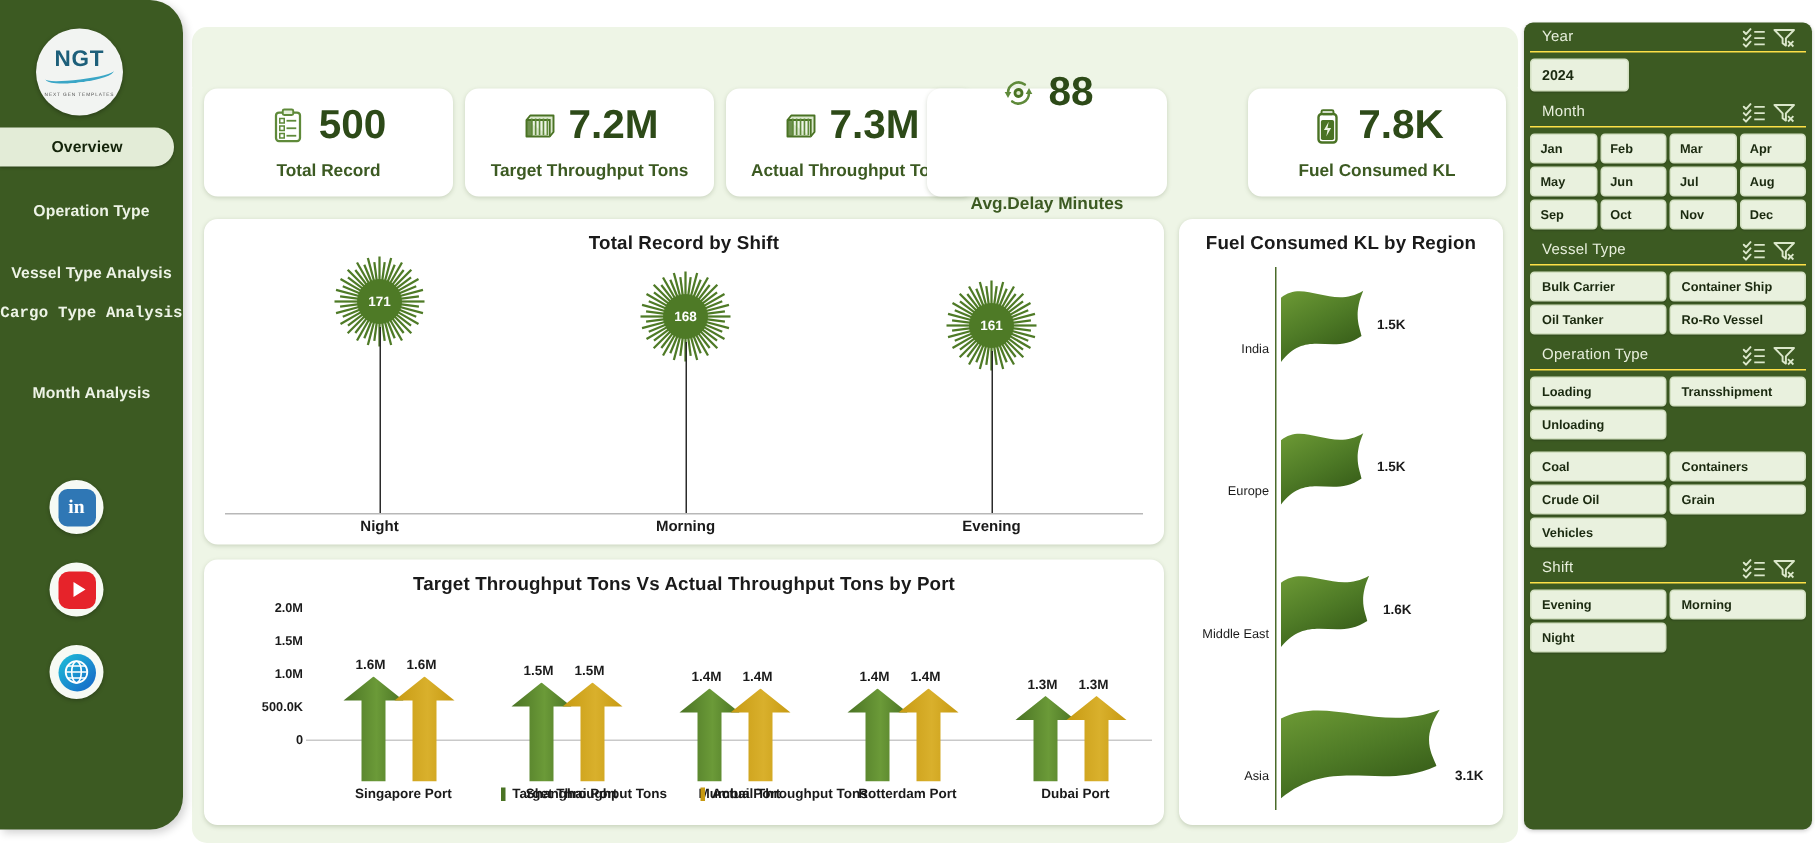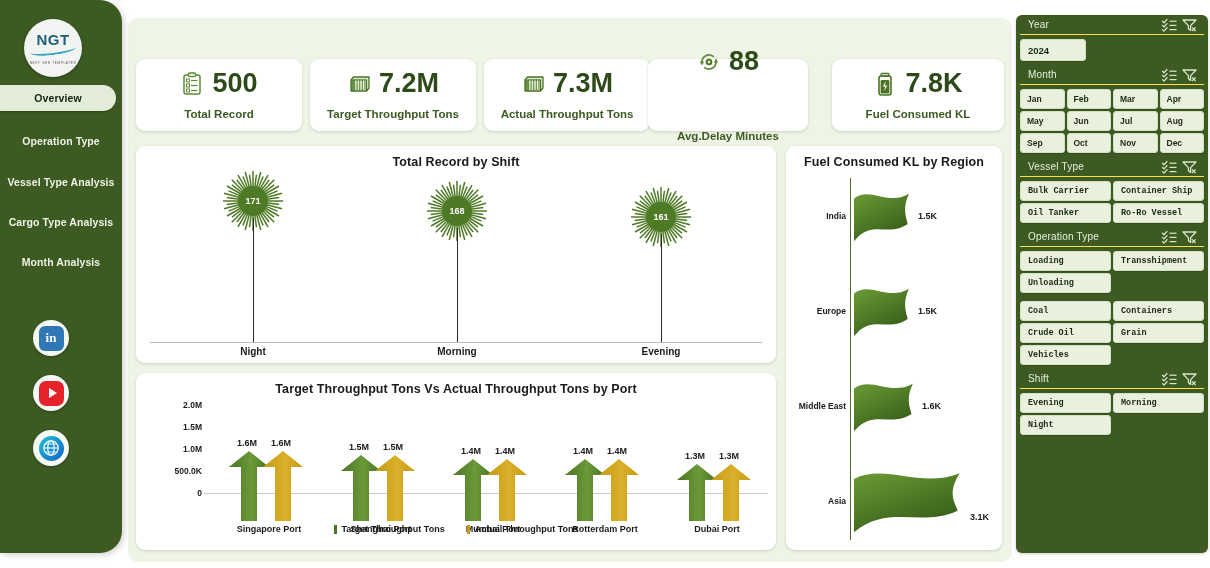--- a/index.html
+++ b/index.html
@@ -119,21 +119,21 @@
   .bar-dlabel{ position:absolute; font-size:9px; font-weight:bold; color:#1a1a1a; text-align:center; width:40px; }
   .bar-cat{ position:absolute; top:123px; width:130px; text-align:center; font-size:9px; font-weight:bold; color:#1a1a1a; }
   .bar-legend{ position:absolute; top:151px; width:640px; display:flex; align-items:center; justify-content:center; gap:22px; }
   .leg{ display:flex; align-items:center; gap:5px; font-size:9px; font-weight:bold; color:#1a1a1a; }
   .leg-sw{ width:3px; height:9px; }
 
   
   #fuel-card{ left:786px; top:146px; width:216px; height:404px; }
   .fuel-axis{ position:absolute; left:64px; top:32px; width:1.2px; height:362px; background:#4a6b2a; }
   .fuel-row{ position:absolute; left:0; width:216px; }
-  .fuel-cat{ position:absolute; left:0; width:60px; text-align:right; font-size:8.5px; font-weight:bold; color:#1a1a1a; }
+  .fuel-cat{ position:absolute; left:0; width:60px; text-align:right; font-size:8.5px; font-weight:normal; color:#1a1a1a;margin-top:16px; }
   .fuel-val{ position:absolute; font-size:9px; font-weight:bold; color:#1a1a1a; }
 
   
   .slicers{
     position:absolute; left:1016px; top:15px; width:192px; height:538px;
     background:#3c5a22; border-radius:6px;
     box-shadow:0 1px 3px rgba(0,0,0,.2);
     padding:0;
   }
   .sl-head{
@@ -147,21 +147,21 @@
   .sl-grid{ display:flex; flex-wrap:wrap; gap:2px; padding:4px; }
   .sl-btn{
     background:#e9f1de; color:#1b2a10;
     font-size:8.5px; font-weight:bold;
     border:1px solid #d3e0c2; border-radius:3px;
     height:20px; display:flex; align-items:center; padding-left:7px;
     box-shadow:0 1px 1px rgba(0,0,0,.15);
     cursor:pointer; white-space:nowrap; overflow:hidden;
   }
   .c4 { width:calc(25% - 1.5px); justify-content:flex-start; padding-left:6px; }
-  .c2 { width:calc(50% - 1px);font-family:Liberation Mono, monospace; }
+  .c2 { width:calc(50% - 1px); }
   .sl-yearbtn{ width:66px; height:22px; font-size:9.5px; }
 </style>
 </head>
 <body>
 
 <div class="stage">
 
   <div class="canvas-top"></div>
   <div class="canvas"></div>
 
@@ -174,21 +174,21 @@
     <div id="nav-holder">
         <div class="navitem active" style="top: 85px;">
           <span>Overview</span>
         </div>
         <div class="navitem" style="top: 128px;">
           <span>Operation Type</span>
         </div>
         <div class="navitem" style="top: 169px;">
           <span>Vessel Type Analysis</span>
         </div>
-        <div class="navitem" style="top: 209px;">
+        <div class="navitem" style="top: 196px; font-family: Liberation Mono, monospace;">
           <span>Cargo Type Analysis</span>
         </div>
         <div class="navitem" style="top: 249px;">
           <span>Month Analysis</span>
         </div>
       </div>
     <div id="social-holder">
         <div class="social" style="top: 320px;">
           <div class="inner" style="background:#2f77b5;color:#fff;font-size:13px;font-weight:bold;font-family:'Liberation Serif',serif;">in</div>
         </div>
@@ -260,21 +260,21 @@
               <line x1="10.1" y1="7" x2="10.1" y2="18" stroke="#5f8a3a" stroke-width="1.1"></line>
               <line x1="12.7" y1="7" x2="12.7" y2="18" stroke="#5f8a3a" stroke-width="1.1"></line>
               <line x1="15.3" y1="7" x2="15.3" y2="18" stroke="#5f8a3a" stroke-width="1.1"></line>
               <line x1="17.9" y1="7" x2="17.9" y2="18" stroke="#5f8a3a" stroke-width="1.1"></line>
             </svg>
           </span>
           <span class="kpi-val">7.3M</span>
         </div>
         <div class="kpi-lbl">Actual Throughput Tons</div>
       </div>
-      <div class="kpi" style="left: 648px; width: 160px; gap: 44px;">
+      <div class="kpi" style="left: 618px; width: 160px; gap: 44px;">
         <div class="kpi-row">
           <span class="kpi-ico">
             <svg width="24" height="24" viewBox="0 0 24 24" xmlns="http://www.w3.org/2000/svg">
               <path d="M19 12 a7 7 0 0 1 -11.2 5.6" fill="none" stroke="#5f8a3a" stroke-width="1.7" stroke-linecap="round"></path>
               <path d="M5 12 a7 7 0 0 1 11.2 -5.6" fill="none" stroke="#5f8a3a" stroke-width="1.7" stroke-linecap="round"></path>
               <polygon points="19,8.6 21.2,12.6 16.8,12.6" fill="#5f8a3a"></polygon>
               <polygon points="5,15.4 2.8,11.4 7.2,11.4" fill="#5f8a3a"></polygon>
               <circle cx="12" cy="12" r="3.3" fill="#4a7324"></circle>
               <circle cx="12" cy="12" r="1.4" fill="#dfeacf"></circle>
             </svg>

